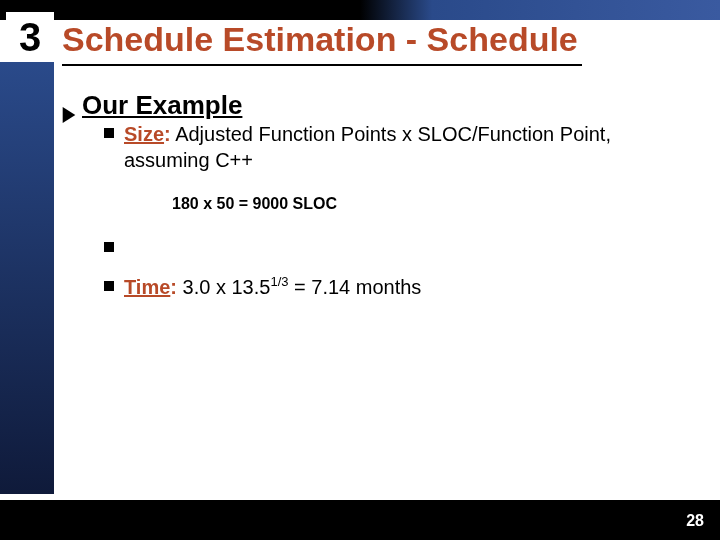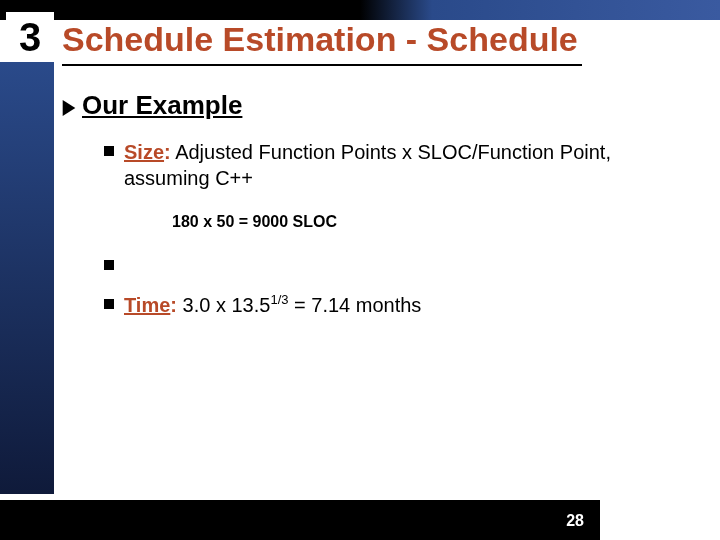--- a/index.html
+++ b/index.html
@@ -11,36 +11,36 @@
   .numbox { position: absolute; top: 12px; left: 6px; width: 48px; height: 50px; background: #fff; display: flex; align-items: center; justify-content: center; }
   .numbox span { font-size: 40px; font-weight: bold; color: #000; }
 
   .leftbar { position: absolute; top: 62px; left: 0; width: 54px; height: 432px; background: linear-gradient(180deg, #2a4a8a 0%, #0f1a3a 100%); }
 
   .title { position: absolute; top: 20px; left: 62px; font-size: 34px; font-weight: bold; color: #b84a28; }
   .title-underline { position: absolute; top: 64px; left: 62px; width: 520px; height: 2px; background: #000; }
 
   .content { position: absolute; top: 90px; left: 62px; width: 620px; color: #000; }
 
-  .h1-row { display: flex; align-items: center; margin-bottom: 18px; }
+  .h1-row { display: flex; align-items: flex-end; }
   .arrow-bullet { width: 0; height: 0; border-left: 14px solid #000; border-top: 8px solid transparent; border-bottom: 8px solid transparent; margin-right: 6px; transform: translateY(2px) scaleX(0.9); }
   .h1-text { font-size: 26px; font-weight: bold; text-decoration: underline; color: #000; }
 
   .bullet-block { margin-left: 42px; margin-bottom: 22px; font-size: 20px; line-height: 1.3; }
   .bullet-row { display: flex; align-items: flex-start; }
   .sq-bullet { width: 10px; height: 10px; background: #000; margin-right: 10px; margin-top: 7px; flex-shrink: 0; }
   .bullet-text { }
   .label { color: #b84a28; font-weight: bold; text-decoration: underline; }
   .colon { color: #b84a28; font-weight: bold; }
 
   .calc { margin-left: 110px; margin-bottom: 22px; font-size: 16px; font-weight: bold; }
 
   sup { font-size: 0.65em; vertical-align: super; }
 
-  .footband { position: absolute; bottom: 0; left: 0; width: 600px; height: 40px; background: #000; }
+  .footband { position: absolute; bottom: 0; left: 0; width: 720px; height: 40px; background: #000; }
   .pagenum { position: absolute; right: 16px; bottom: 10px; color: #fff; font-size: 16px; font-weight: bold; }
 </style>
 </head>
 <body>
 
 <div class="slide">
 
   <div class="topband"></div>
   <div class="leftbar"></div>
 

